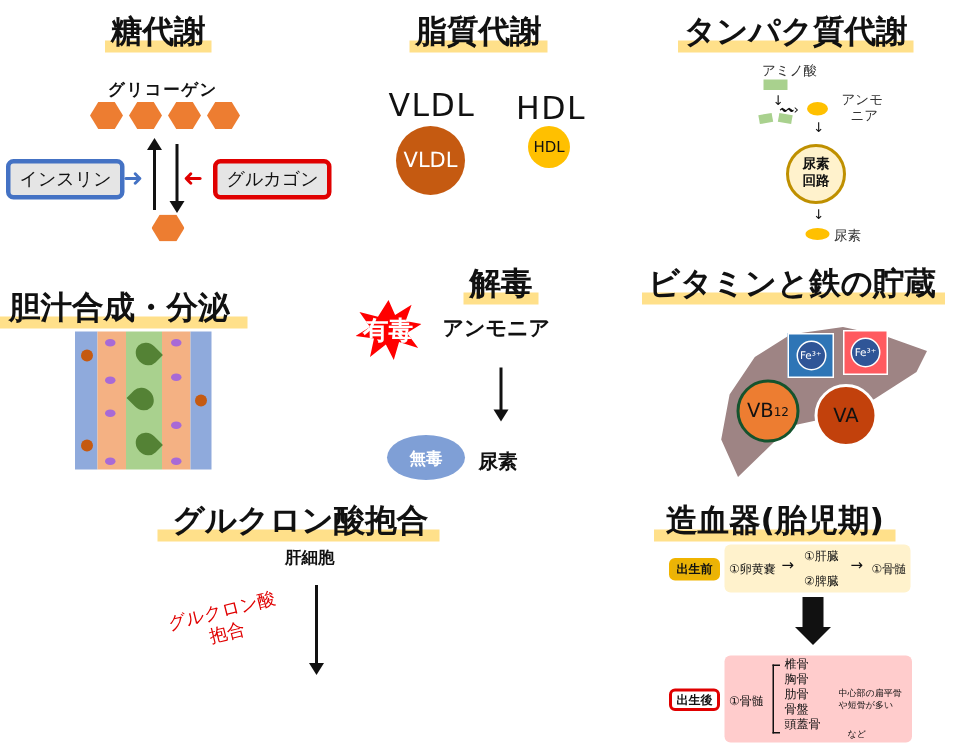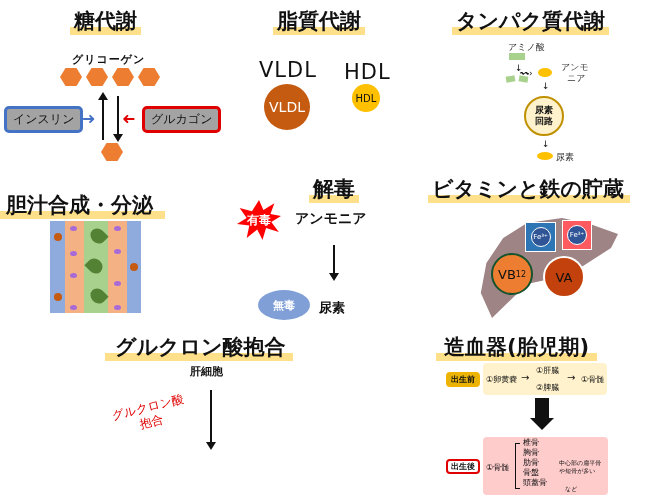--- a/index.html
+++ b/index.html
@@ -9,21 +9,21 @@
   .title { position: absolute; font-weight: bold; font-size: 21px; line-height: 26px; letter-spacing: 0px;
            color: #111; white-space: nowrap; text-align: center; }
   .title .hl { position: absolute; left: -4px; right: -4px; bottom: -1px; height: 8px; background: #ffe08a; z-index: -1; }
   .title span.t { position: relative; z-index: 1; }
   .hex { position: absolute; width: 22px; height: 18px; background: #ed7d31;
          clip-path: polygon(25% 0, 75% 0, 100% 50%, 75% 100%, 25% 100%, 0 50%); }
   .vline { position: absolute; width: 2px; background: #111; }
   .arrow-up::before, .arrow-down::after { content: ""; position: absolute; left: -4px; border-left: 5px solid transparent; border-right: 5px solid transparent; }
   .arrow-up::before { top: -6px; border-bottom: 8px solid #111; }
   .arrow-down::after { bottom: -6px; border-top: 8px solid #111; }
-  .box-label { position: absolute; border: 3px solid; border-radius: 5px; background: #a3a3a3; font-size: 12px;
+  .box-label { position: absolute; border: 3px solid; border-radius: 5px; background: #e5e5e5; font-size: 12px;
                padding: 2px 6px; white-space: nowrap; }
   .small { font-size: 9px; }
 </style>
 </head>
 <body>
 
 <div class="title" style="left:74px; top:8px;">
   <span class="hl"></span><span class="t">糖代謝</span>
 </div>
 <div class="abs" style="left:72px; top:52px; font-size:11px; font-weight:bold; letter-spacing:1px;">グリコーゲン</div>
@@ -100,21 +100,21 @@
   <div class="abs" style="left:64px; top:5px; width:7px; height:5px; border-radius:50%; background:#a86ad6;"></div>
   <div class="abs" style="left:64px; top:28px; width:7px; height:5px; border-radius:50%; background:#a86ad6;"></div>
   <div class="abs" style="left:64px; top:60px; width:7px; height:5px; border-radius:50%; background:#a86ad6;"></div>
   <div class="abs" style="left:64px; top:84px; width:7px; height:5px; border-radius:50%; background:#a86ad6;"></div>
 </div>
 
 <div class="title" style="left:313px; top:176px;">
   <span class="hl"></span><span class="t">解毒</span>
 </div>
 <div class="abs" style="left:237px; top:200px; width:44px; height:40px; background:#ff0000; clip-path: polygon(50% 0,60% 25%,85% 8%,76% 35%,100% 40%,78% 55%,95% 80%,66% 70%,58% 100%,46% 74%,22% 95%,28% 64%,0 60%,22% 45%,6% 20%,34% 28%); display:flex; align-items:center; justify-content:center;">
-  <span style="color:#fff; font-size:12px; font-weight:bold;font-family:Liberation Serif, serif;">有毒</span>
+  <span style="color:#fff; font-size:17px; font-weight:bold;font-family:Liberation Serif, serif;">有毒</span>
 </div>
 <div class="abs" style="left:295px; top:210px; font-size:14px; font-weight:bold;">アンモニア</div>
 <div class="vline arrow-down" style="left:333px; top:245px; height:30px;"></div>
 <div class="abs" style="left:258px; top:290px; width:52px; height:30px; border-radius:50%; background:#7f9fd6; display:flex; align-items:center; justify-content:center;">
   <span style="color:#fff; font-size:11px; font-weight:bold;">無毒</span>
 </div>
 <div class="abs" style="left:319px; top:299px; font-size:13px; font-weight:bold;">尿素</div>
 
 <div class="title" style="left:432px; top:176px;">
   <span class="hl" style="left:-4px; right:-6px;"></span><span class="t">ビタミンと鉄の貯蔵</span>

